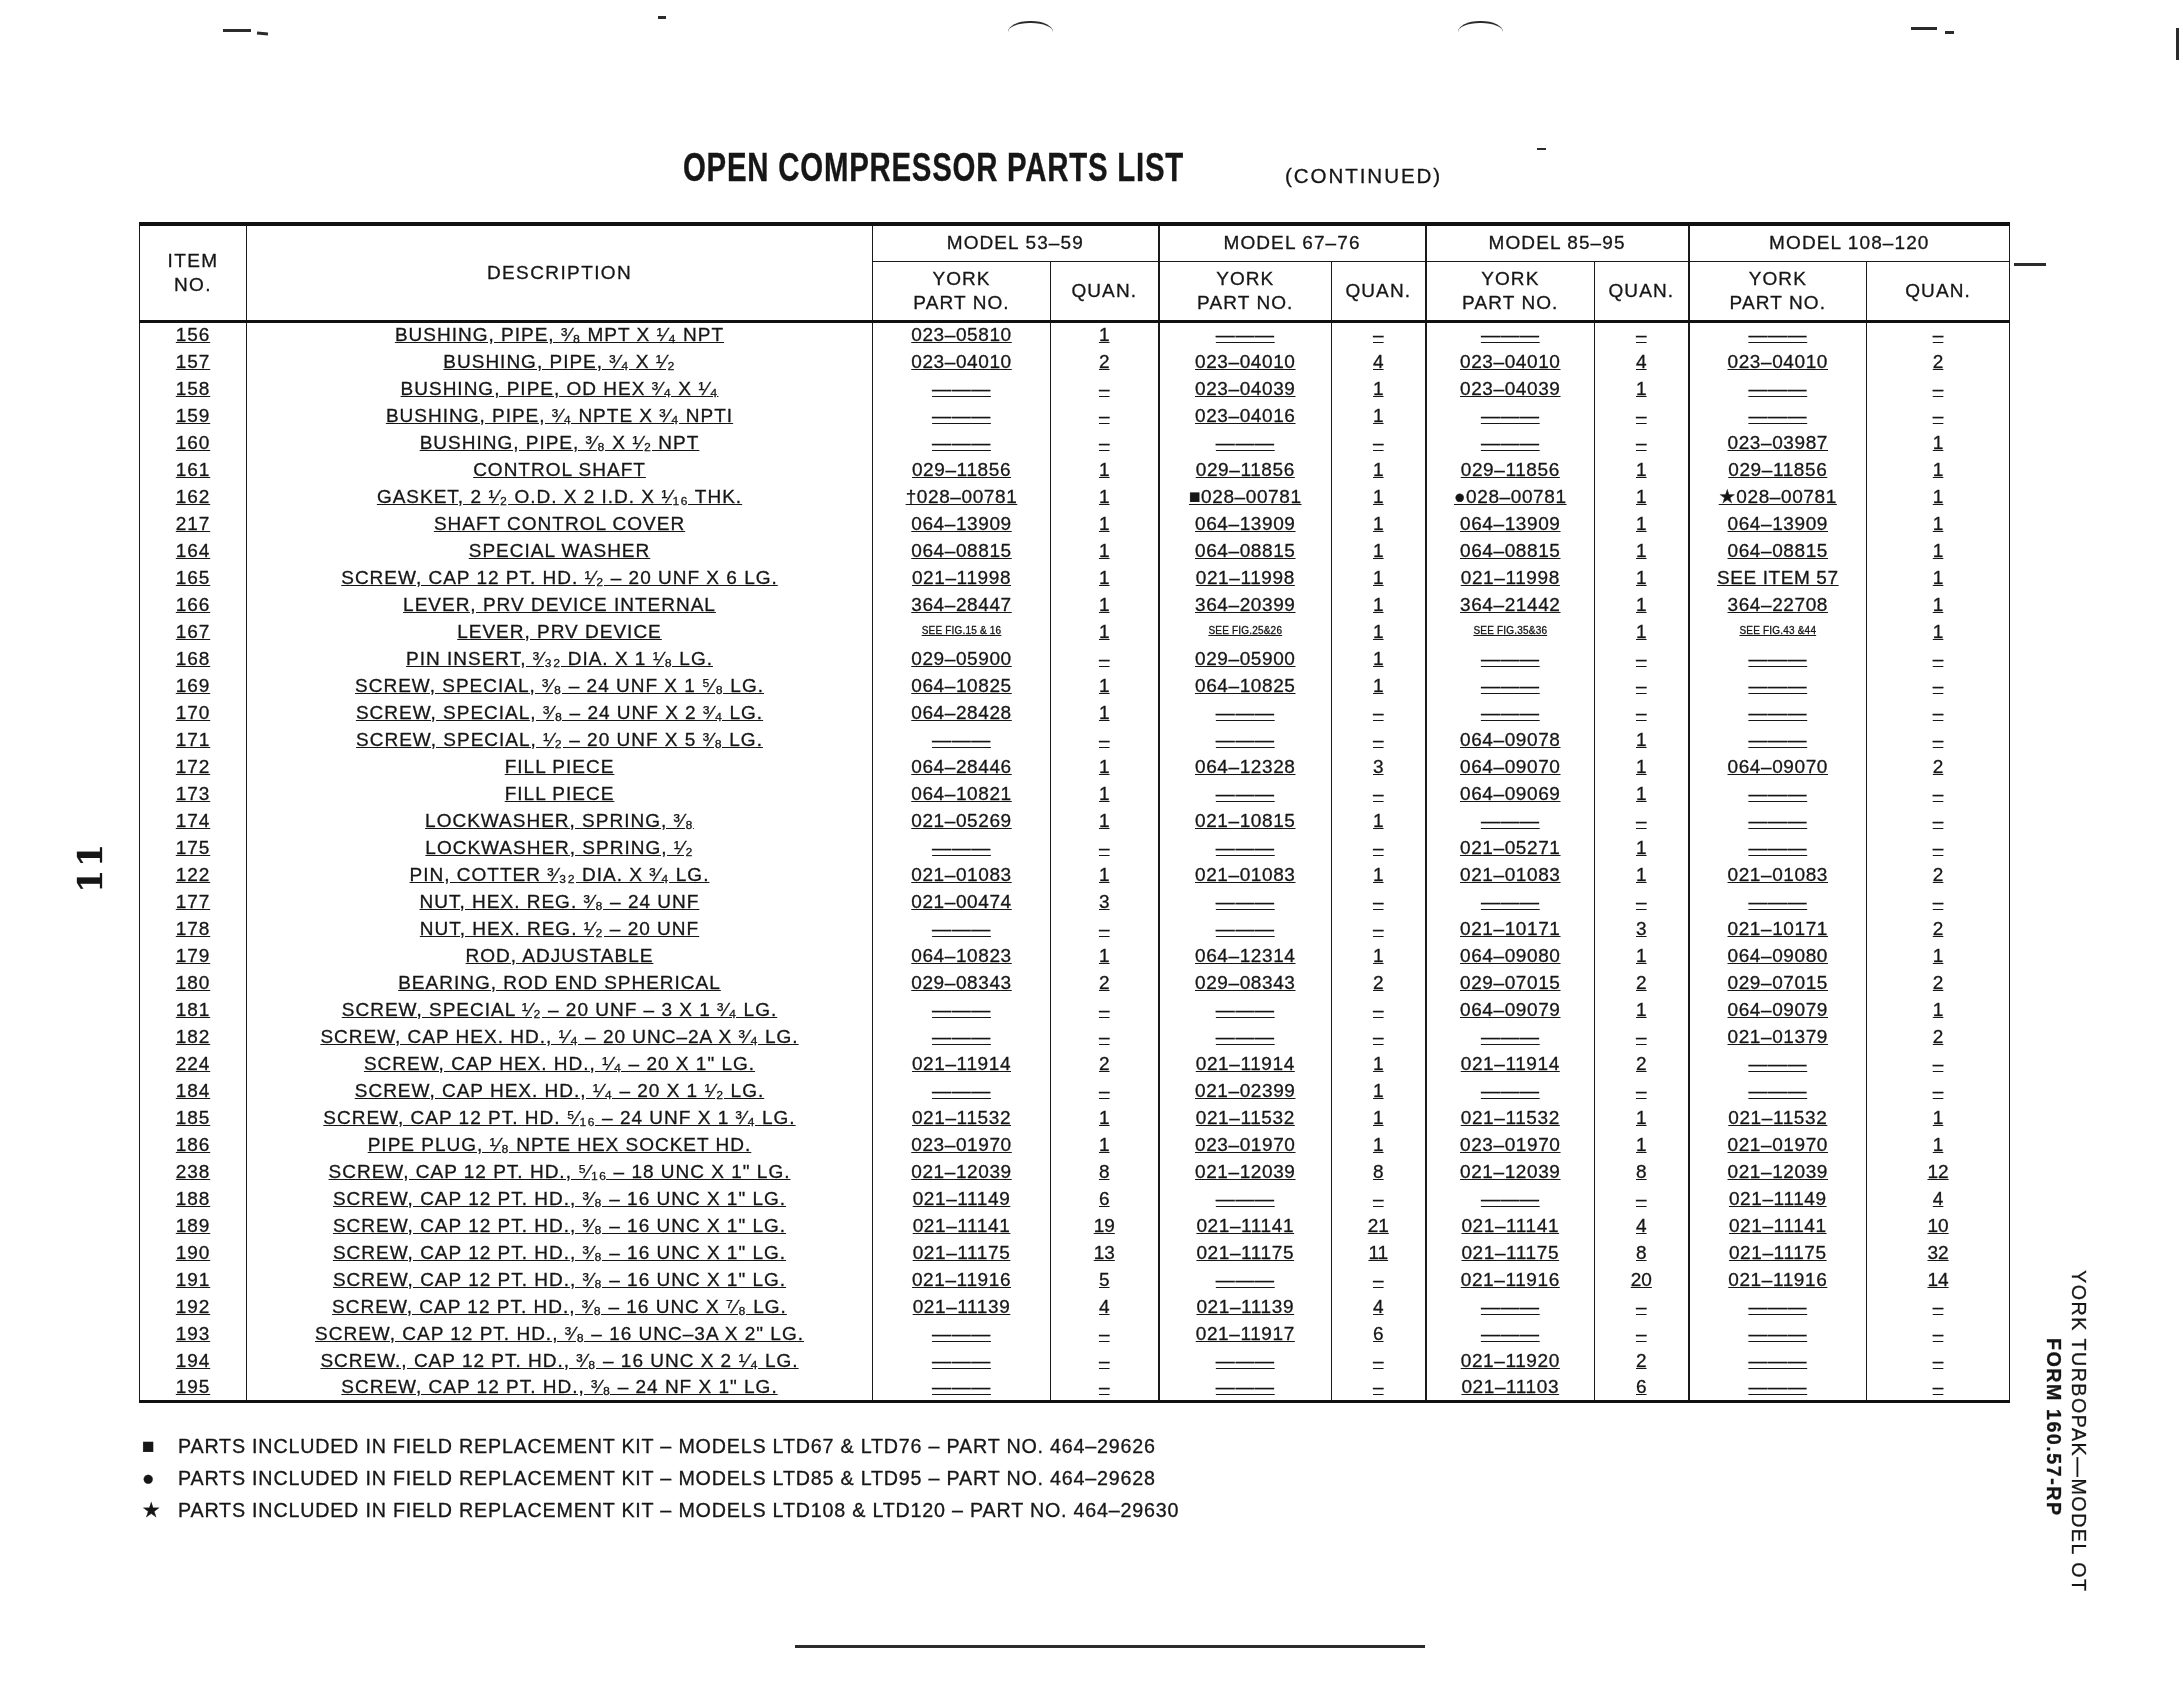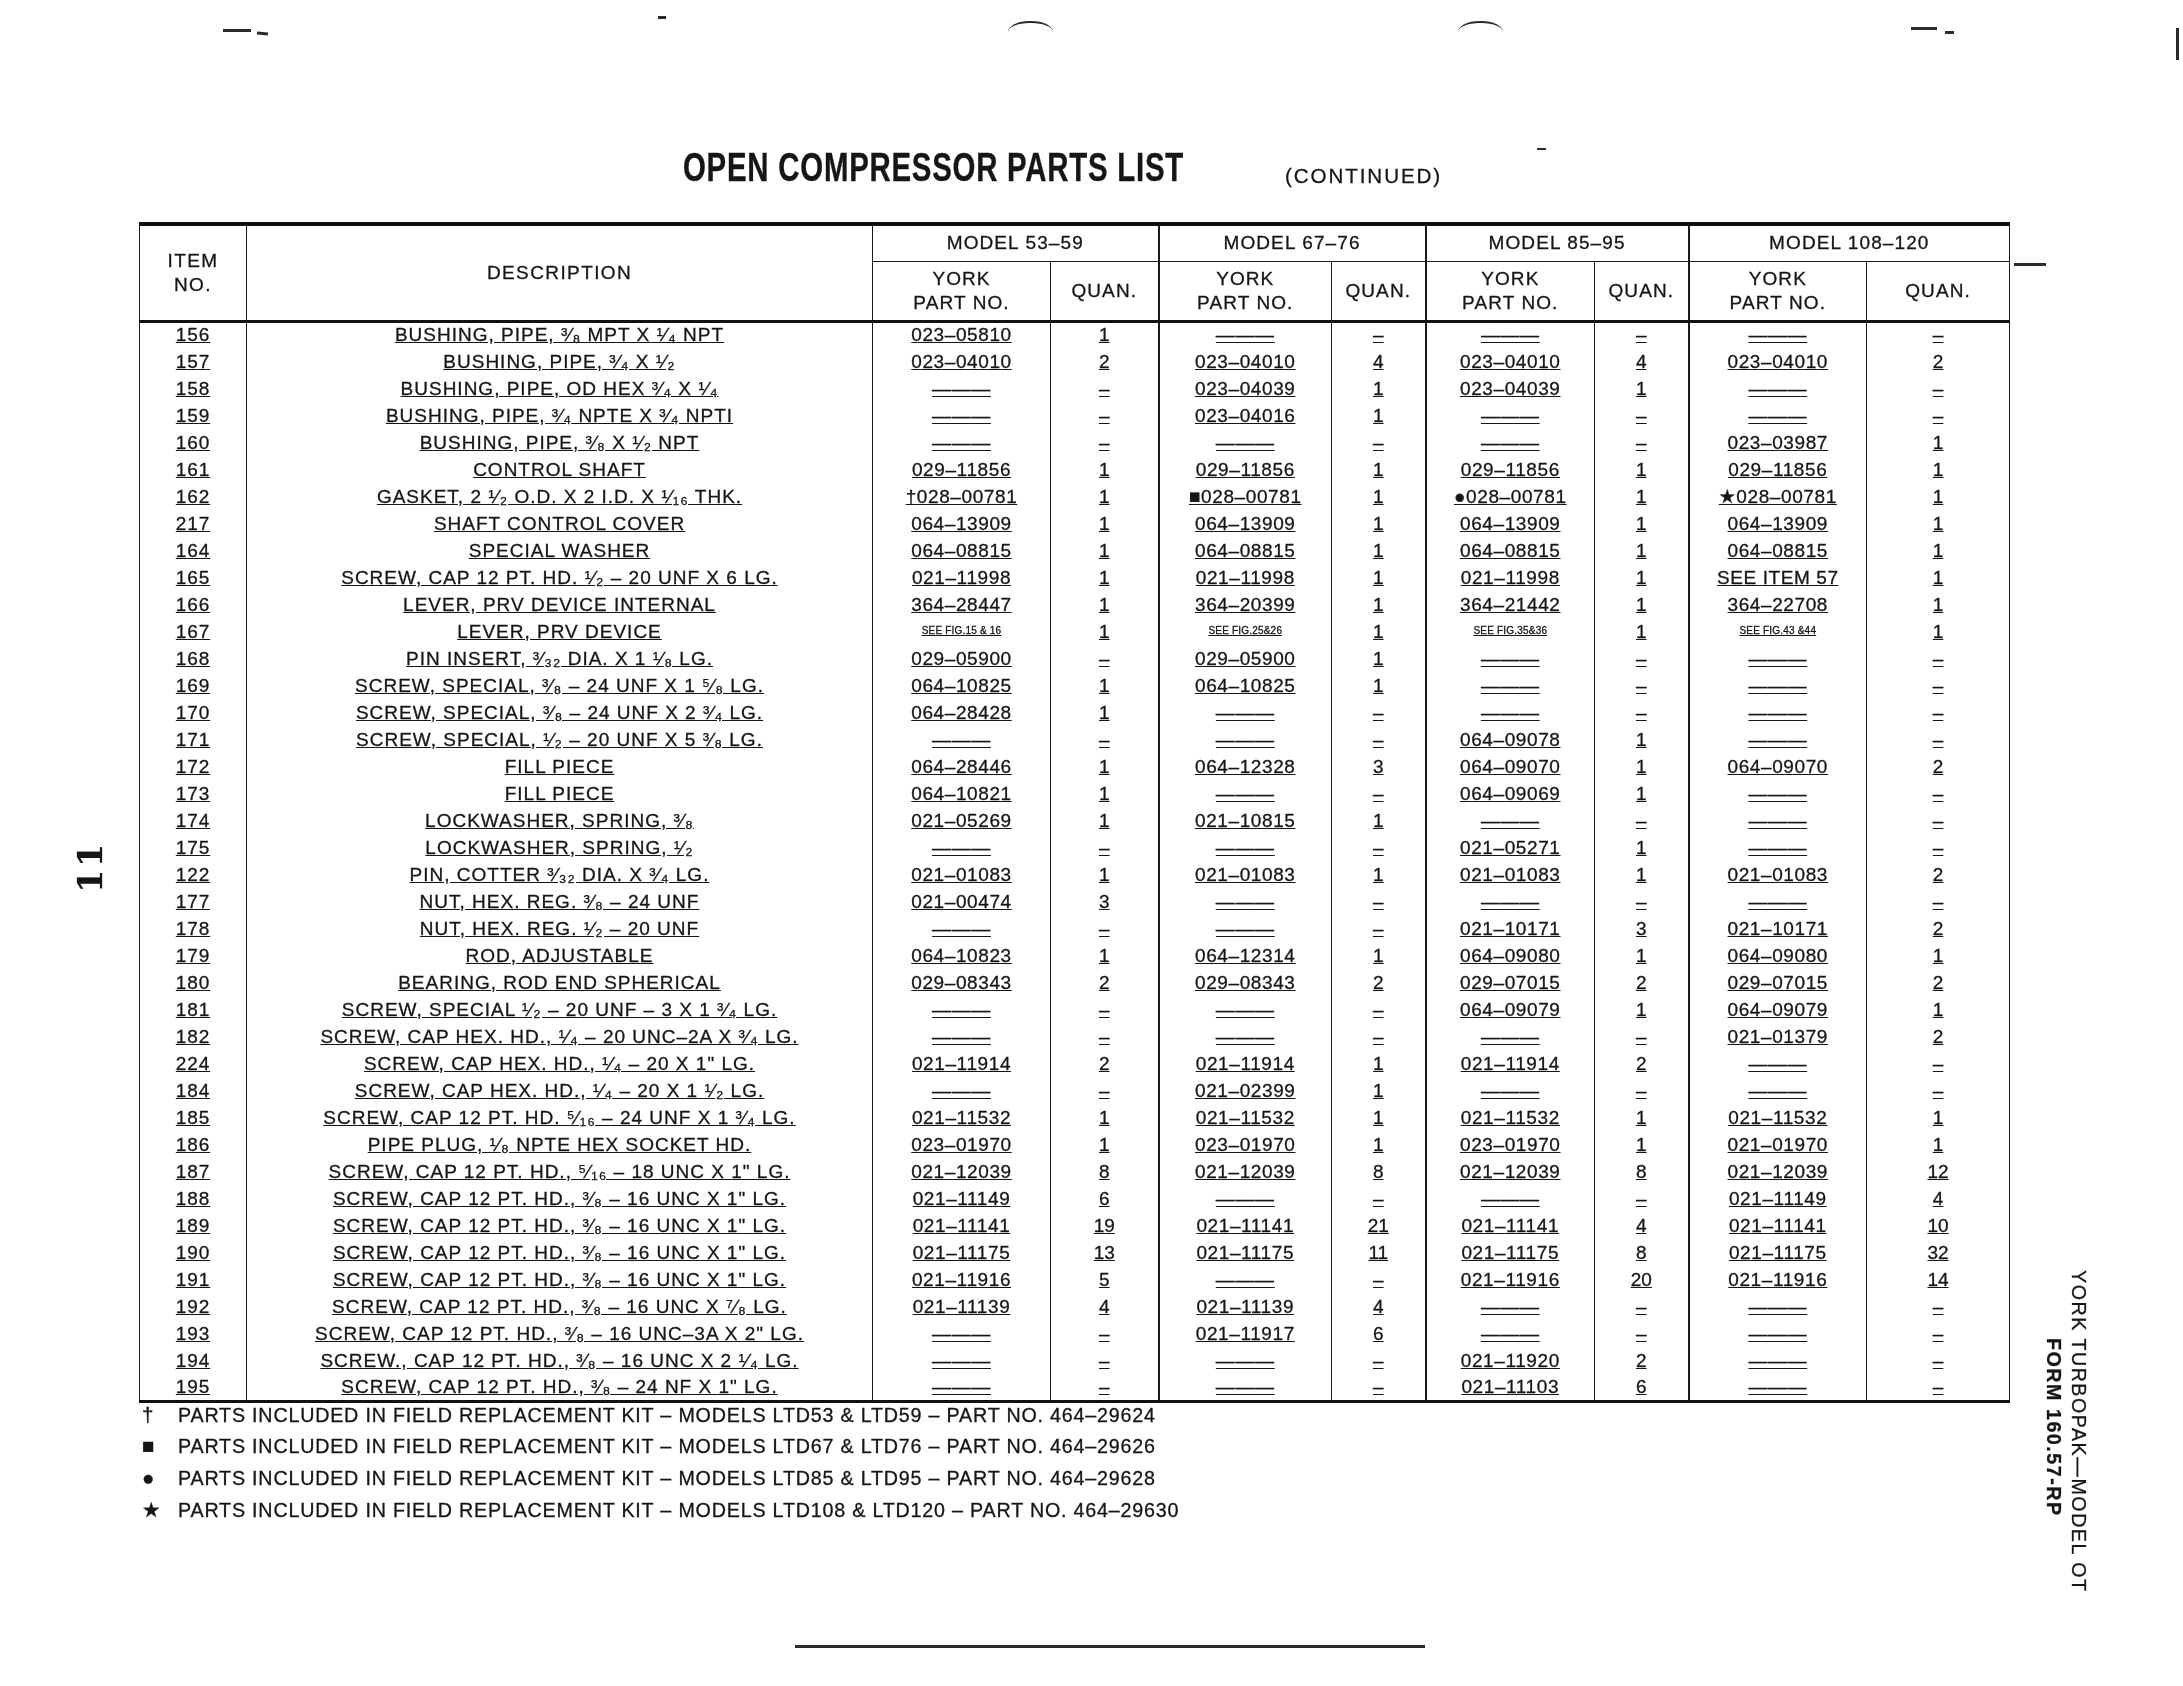--- a/index.html
+++ b/index.html
@@ -479,21 +479,21 @@
           <td class="c-part">023–01970</td>
           <td class="c-quan">1</td>
           <td class="c-part">023–01970</td>
           <td class="c-quan">1</td>
           <td class="c-part">023–01970</td>
           <td class="c-quan">1</td>
           <td class="c-part">021–01970</td>
           <td class="c-quan c-outer">1</td>
         </tr>
         <tr>
-          <td class="c-item">187</td>
+          <td class="c-item">238</td>
           <td class="c-desc">SCREW, CAP 12 PT. HD., ⁵⁄₁₆ – 18 UNC X 1" LG.</td>
           <td class="c-part">021–12039</td>
           <td class="c-quan">8</td>
           <td class="c-part">021–12039</td>
           <td class="c-quan">8</td>
           <td class="c-part">021–12039</td>
           <td class="c-quan">8</td>
           <td class="c-part">021–12039</td>
           <td class="c-quan c-outer">12</td>
         </tr>
@@ -589,23 +589,20 @@
           <td class="c-part">———</td>
           <td class="c-quan">–</td>
           <td class="c-part">021–11103</td>
           <td class="c-quan">6</td>
           <td class="c-part">———</td>
           <td class="c-quan c-outer">–</td>
         </tr>
       </tbody>
   </table>
 
-  <div class="footnote" style="top:1403px">
-    <span class="sym">†</span><span>PARTS INCLUDED IN FIELD REPLACEMENT KIT – MODELS LTD53 &amp; LTD59 – PART NO. 464–29624</span>
-  </div>
   <div class="footnote" style="top:1434px">
     <span class="sym">■</span><span>PARTS INCLUDED IN FIELD REPLACEMENT KIT – MODELS LTD67 &amp; LTD76 – PART NO. 464–29626</span>
   </div>
   <div class="footnote" style="top:1466px">
     <span class="sym">●</span><span>PARTS INCLUDED IN FIELD REPLACEMENT KIT – MODELS LTD85 &amp; LTD95 – PART NO. 464–29628</span>
   </div>
   <div class="footnote" style="top:1498px">
     <span class="sym">★</span><span>PARTS INCLUDED IN FIELD REPLACEMENT KIT – MODELS LTD108 &amp; LTD120 – PART NO. 464–29630</span>
   </div>
 

